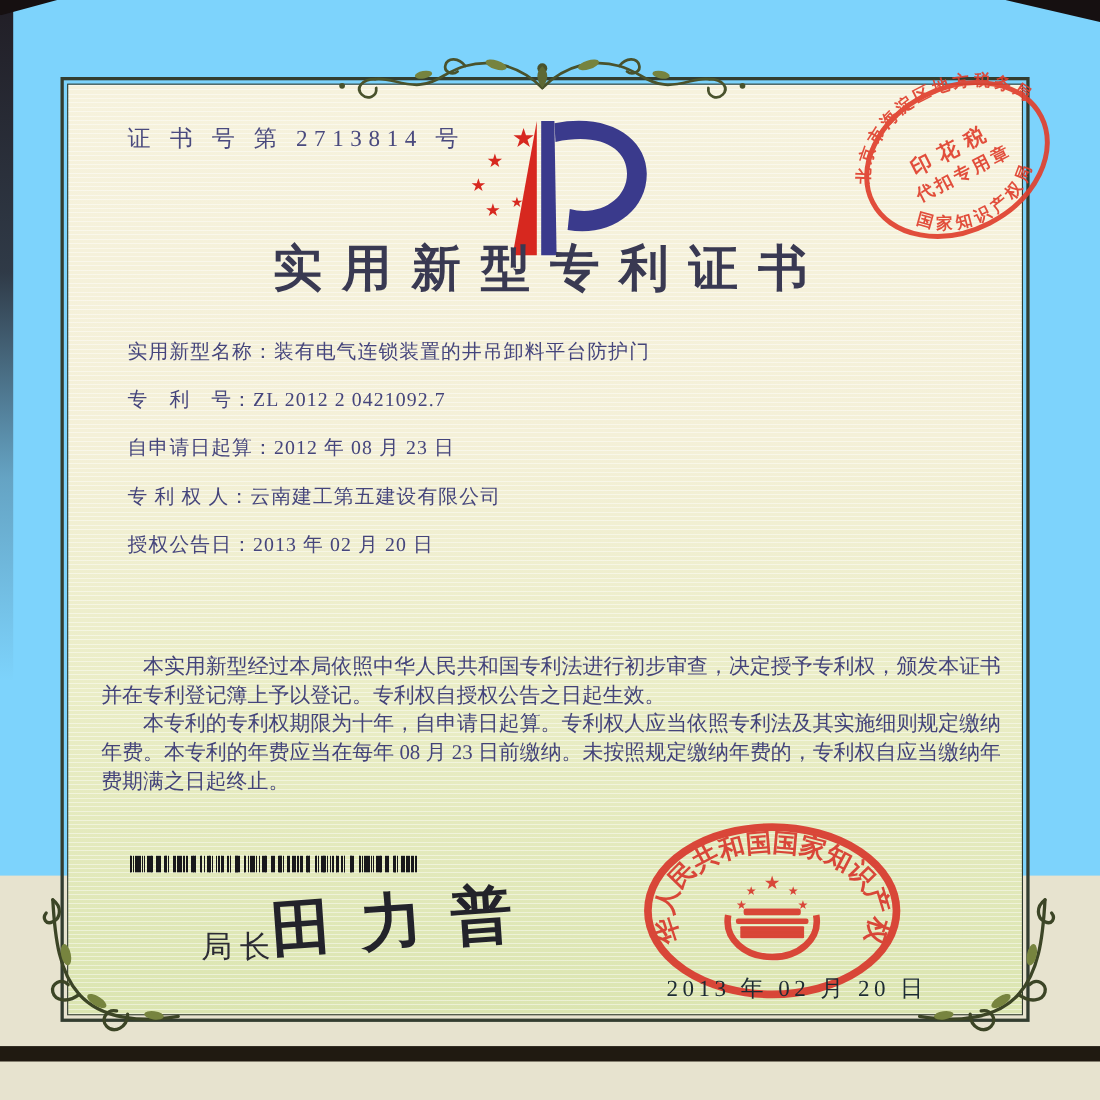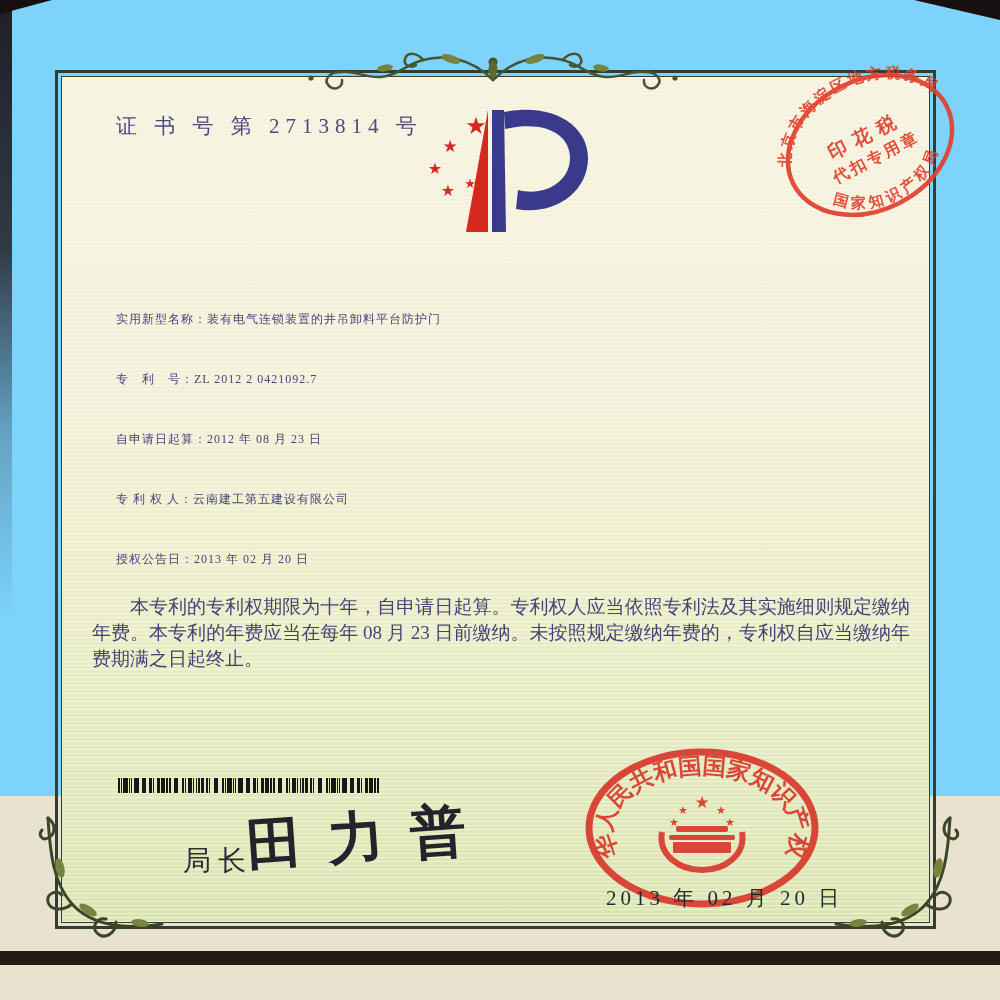--- a/index.html
+++ b/index.html
@@ -21,22 +21,22 @@
   .frame{position:absolute;left:55px;top:70px;width:875px;height:853px;border:3px solid #333d30;}
   .frame-inner{position:absolute;inset:3px;border:1px solid #333d30;
     background:
       repeating-linear-gradient(0deg,rgba(255,255,255,.45) 0 1px,rgba(255,255,255,0) 1px 4px),
       linear-gradient(180deg,#f6f2dd 0%,#f4f0d8 38%,#eaedc6 66%,#dbe5b1 100%);}
   .ornament{position:absolute;pointer-events:none;}
   
   .cert-no{position:absolute;left:116px;top:112px;font-size:21px;letter-spacing:6px;color:#4a4a7e;}
   .title{position:absolute;left:0;right:0;top:214px;text-align:center;font-size:45px;
     letter-spacing:18px;font-weight:700;color:#393952;}
-  .fields{position:absolute;left:116px;top:308px;display:flex;flex-direction:column;gap:38px;
-    font-size:12px;color:#45457c;letter-spacing:1px;line-height:22px;}
+  .fields{position:absolute;left:116px;top:308px;display:flex;flex-direction:column;gap:22px;
+    font-size:18px;color:#45457c;letter-spacing:1px;line-height:22px;}
   .field{white-space:nowrap;}
   .paras{position:absolute;left:92px;top:594px;width:818px;font-size:19px;line-height:26px;
     color:#43437a;text-align:justify;}
   .paras p{margin:0;text-indent:2em;}
   .barcode{position:absolute;left:118px;top:778px;width:263px;height:15px;
     background:
       repeating-linear-gradient(90deg,#17171a 0 2px,transparent 2px 3px,#17171a 3px 4px,transparent 4px 8px),
       repeating-linear-gradient(90deg,#17171a 0 1px,transparent 1px 5px,#17171a 5px 8px,transparent 8px 13px);}
   .director-label{position:absolute;left:183px;top:842px;font-size:28px;letter-spacing:7px;color:#2c2c35;}
   .signature{position:absolute;left:246px;top:800px;font-size:56px;letter-spacing:26px;
@@ -106,30 +106,32 @@
       <text x="56" y="96" font-size="16" text-anchor="middle">★</text>
       <text x="78" y="88" font-size="13" text-anchor="middle">★</text>
       <polygon points="96,10 74,132 96,132"></polygon>
     </g>
     <g fill="#3a3a8c">
       <polygon points="100,10 100,132 114,132 112,10"></polygon>
       <path d="M112,12 C162,2 196,26 196,58 C196,94 160,116 124,109 L126,90 C152,97 178,82 178,58 C178,35 154,20 113,29 Z"></path>
     </g>
   </svg>
 
+  <div class="title">实用新型专利证书</div>
 
   <div class="fields">
     <div class="field"><span>实用新型名称：</span><span>装有电气连锁装置的井吊卸料平台防护门</span></div>
     <div class="field"><span>专　利　号：</span><span>ZL 2012 2 0421092.7</span></div>
     <div class="field"><span>自申请日起算：</span><span>2012 年 08 月 23 日</span></div>
     <div class="field"><span>专 利 权 人：</span><span>云南建工第五建设有限公司</span></div>
     <div class="field"><span>授权公告日：</span><span>2013 年 02 月 20 日</span></div>
   </div>
 
   <div class="paras">
+    <p>本实用新型经过本局依照中华人民共和国专利法进行初步审查，决定授予专利权，颁发本证书并在专利登记簿上予以登记。专利权自授权公告之日起生效。</p>
     <p>本专利的专利权期限为十年，自申请日起算。专利权人应当依照专利法及其实施细则规定缴纳年费。本专利的年费应当在每年 08 月 23 日前缴纳。未按照规定缴纳年费的，专利权自应当缴纳年费期满之日起终止。</p>
   </div>
 
   <div class="barcode"></div>
 
   <div class="director-label">局长</div>
   <div class="signature">田力普</div>
 
   <svg class="seal-svg" width="244" height="168" viewBox="-122 -84 244 168">
     <defs>

